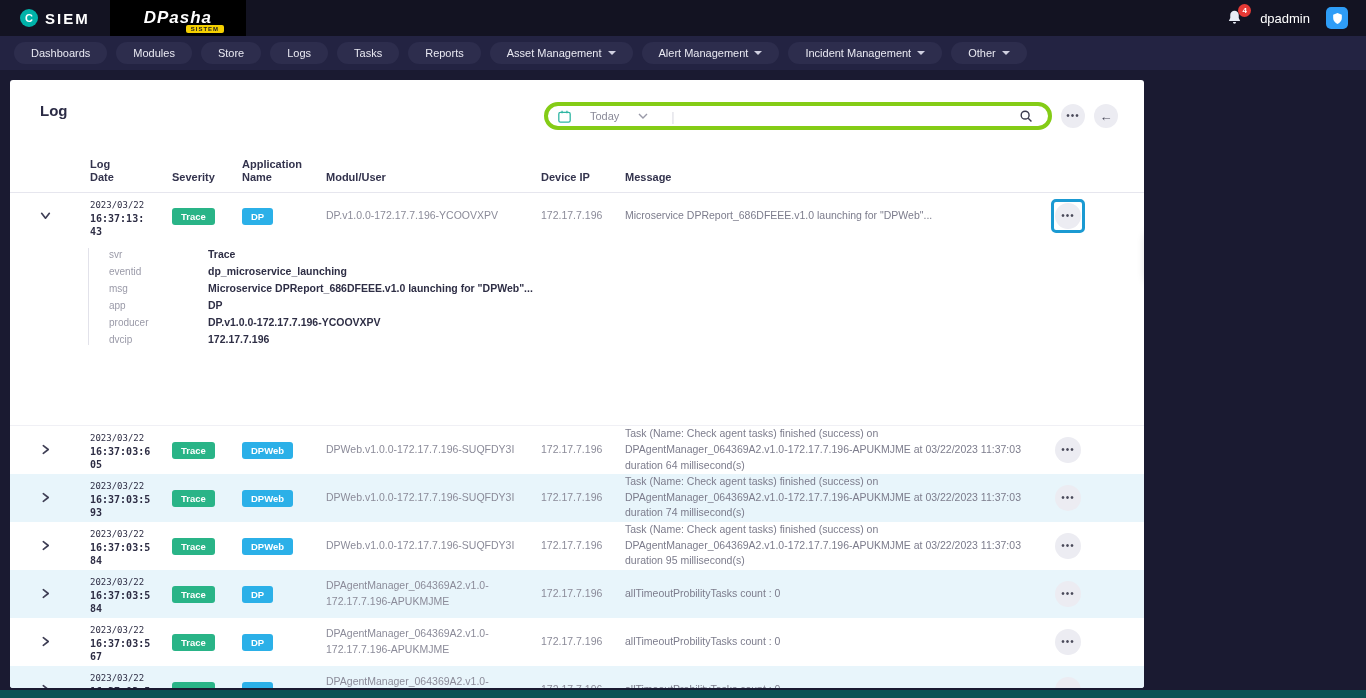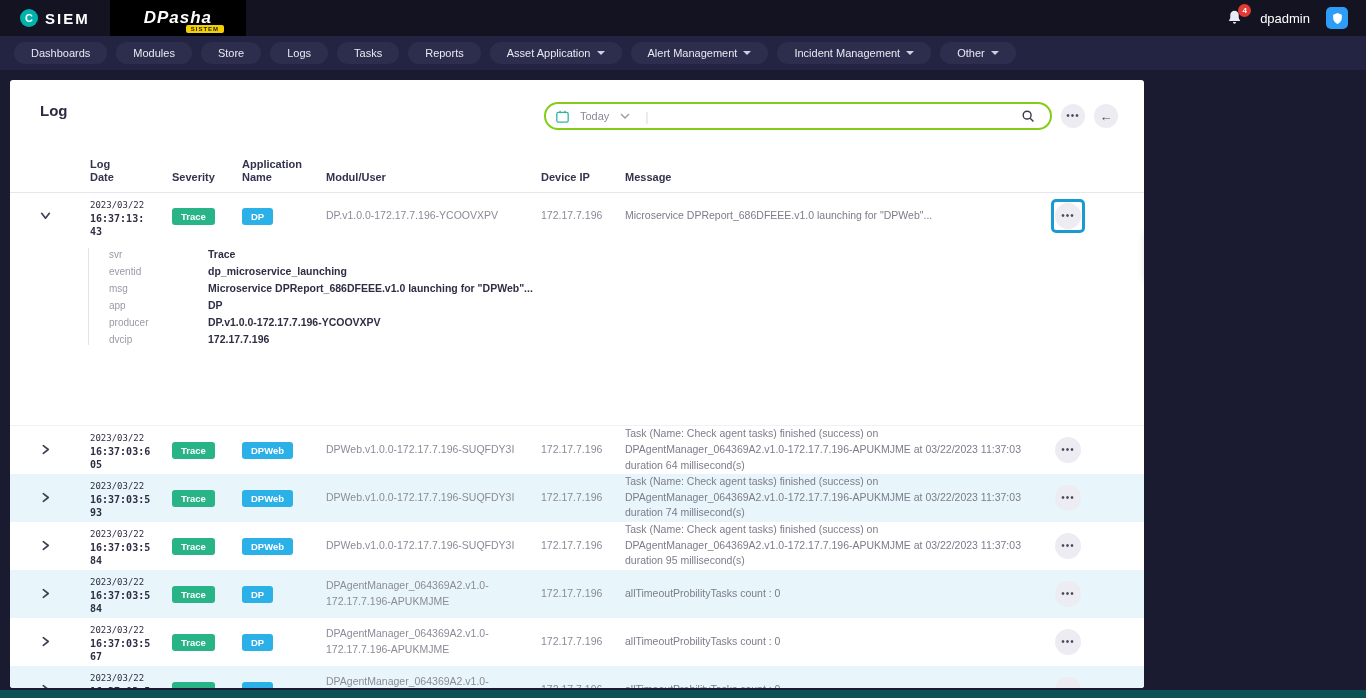--- a/index.html
+++ b/index.html
@@ -36,22 +36,22 @@
     border-top:4px solid #cfcfe0; }
 
   
   .card { position:absolute; left:10px; top:80px; width:1134px; height:608px; background:#fff;
     border-radius:3px; overflow:hidden; }
   .footer-strip { position:absolute; bottom:0; left:0; width:100%; height:8px; background:#0b5254; }
 
   .page-title { position:absolute; left:30px; top:22px; font-size:15px; font-weight:bold; color:#2b2b45; }
 
   .toolbar { position:absolute; top:22px; right:26px; display:flex; align-items:center; gap:9px; }
-  .filter-pill { width:508px; height:28px; border:2px solid #84cc16; border-radius:15px; background:#fff;
-    display:flex; align-items:center; padding:0 10px; gap:11px; cursor:pointer;justify-content:center; }
+  .filter-pill { width:508px; height:28px; border:4px solid #84cc16; border-radius:15px; background:#fff;
+    display:flex; align-items:center; padding:0 10px; gap:19px; cursor:pointer;justify-content:center; }
   .pill-today { color:#8a8a98; font-size:11px; }
   .pill-sep { color:#dcdce4; font-size:13px; margin-left:4px; }
   .pill-input { border:none; outline:none; flex:1; font-size:11px; font-family:"Liberation Sans",sans-serif; min-width:10px; }
   .circle-btn { width:24px; height:24px; border-radius:50%; background:#ececf2; border:none;
     display:flex; align-items:center; justify-content:center; color:#4a4a5a; cursor:pointer; font-size:13px; }
   .dotset { font-size:10px; letter-spacing:1px; color:#4a4a5a; line-height:1; }
 
   
   .grid-cols { display:grid; grid-template-columns:50px 82px 70px 84px 215px 84px 1fr 56px; }
   .table { position:absolute; top:70px; left:0; right:0; bottom:0; }
@@ -135,21 +135,21 @@
   <div class="nav-item">
       <span>Logs</span>
     </div>
   <div class="nav-item">
       <span>Tasks</span>
     </div>
   <div class="nav-item">
       <span>Reports</span>
     </div>
   <div class="nav-item">
-      <span>Asset Application</span>
+      <span>Asset Management</span>
       <span class="nav-caret"></span>
     </div>
   <div class="nav-item">
       <span>Alert Management</span>
       <span class="nav-caret"></span>
     </div>
   <div class="nav-item">
       <span>Incident Management</span>
       <span class="nav-caret"></span>
     </div>

